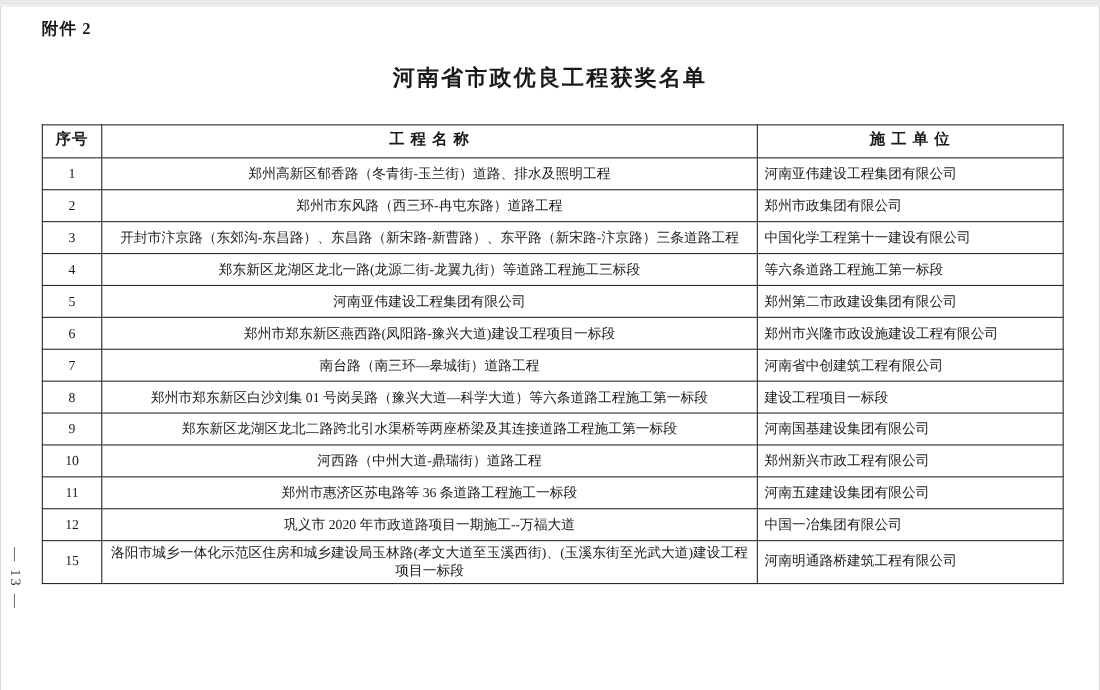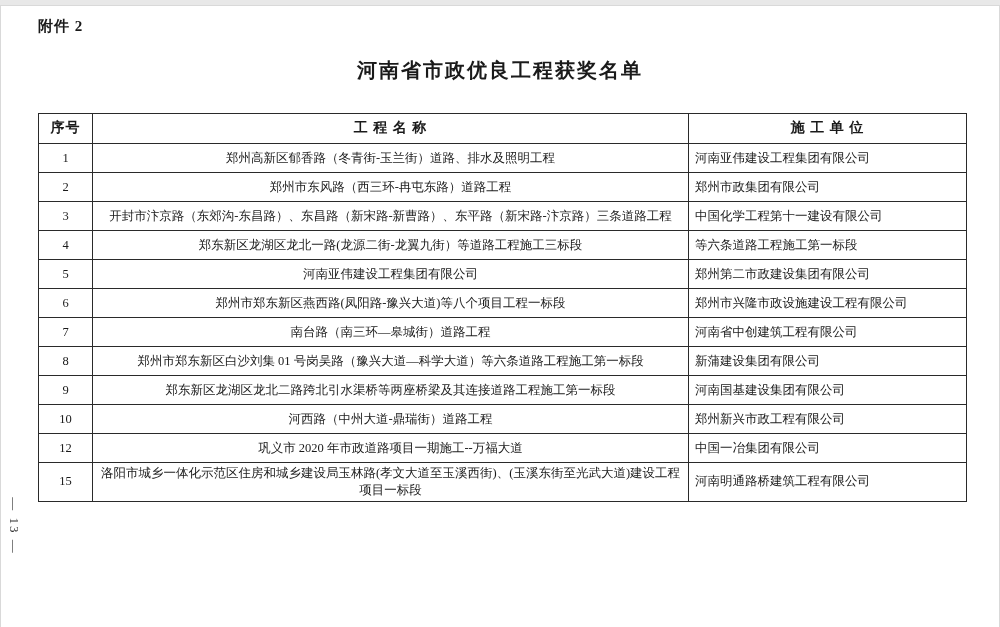--- a/index.html
+++ b/index.html
@@ -126,48 +126,53 @@
   </tr>
 
   <tr>
     <td class="cell-index">5</td>
     <td class="cell-project">河南亚伟建设工程集团有限公司</td>
     <td class="cell-unit">郑州第二市政建设集团有限公司</td>
   </tr>
 
   <tr>
     <td class="cell-index">6</td>
-    <td class="cell-project">郑州市郑东新区燕西路(凤阳路-豫兴大道)等八个项目工程一标段</td>
+    <td class="cell-project">郑州市郑东新区燕西路(凤阳路-豫兴大道)建设工程项目一标段</td>
     <td class="cell-unit">郑州市兴隆市政设施建设工程有限公司</td>
   </tr>
 
   <tr>
     <td class="cell-index">7</td>
     <td class="cell-project">南台路（南三环—皋城街）道路工程</td>
     <td class="cell-unit">河南省中创建筑工程有限公司</td>
   </tr>
 
   <tr>
     <td class="cell-index">8</td>
     <td class="cell-project">郑州市郑东新区白沙刘集 01 号岗吴路（豫兴大道—科学大道）等六条道路工程施工第一标段</td>
-    <td class="cell-unit">新蒲建设集团有限公司</td>
+    <td class="cell-unit">建设工程项目一标段</td>
   </tr>
 
   <tr>
     <td class="cell-index">9</td>
     <td class="cell-project">郑东新区龙湖区龙北二路跨北引水渠桥等两座桥梁及其连接道路工程施工第一标段</td>
     <td class="cell-unit">河南国基建设集团有限公司</td>
   </tr>
 
   <tr>
     <td class="cell-index">10</td>
     <td class="cell-project">河西路（中州大道-鼎瑞街）道路工程</td>
     <td class="cell-unit">郑州新兴市政工程有限公司</td>
   </tr>
 
+  <tr>
+    <td class="cell-index">11</td>
+    <td class="cell-project">郑州市惠济区苏电路等 36 条道路工程施工一标段</td>
+    <td class="cell-unit">河南五建建设集团有限公司</td>
+  </tr>
 
   <tr>
     <td class="cell-index">12</td>
     <td class="cell-project">巩义市 2020 年市政道路项目一期施工--万福大道</td>
     <td class="cell-unit">中国一冶集团有限公司</td>
   </tr>
 
 
 
   <tr>

